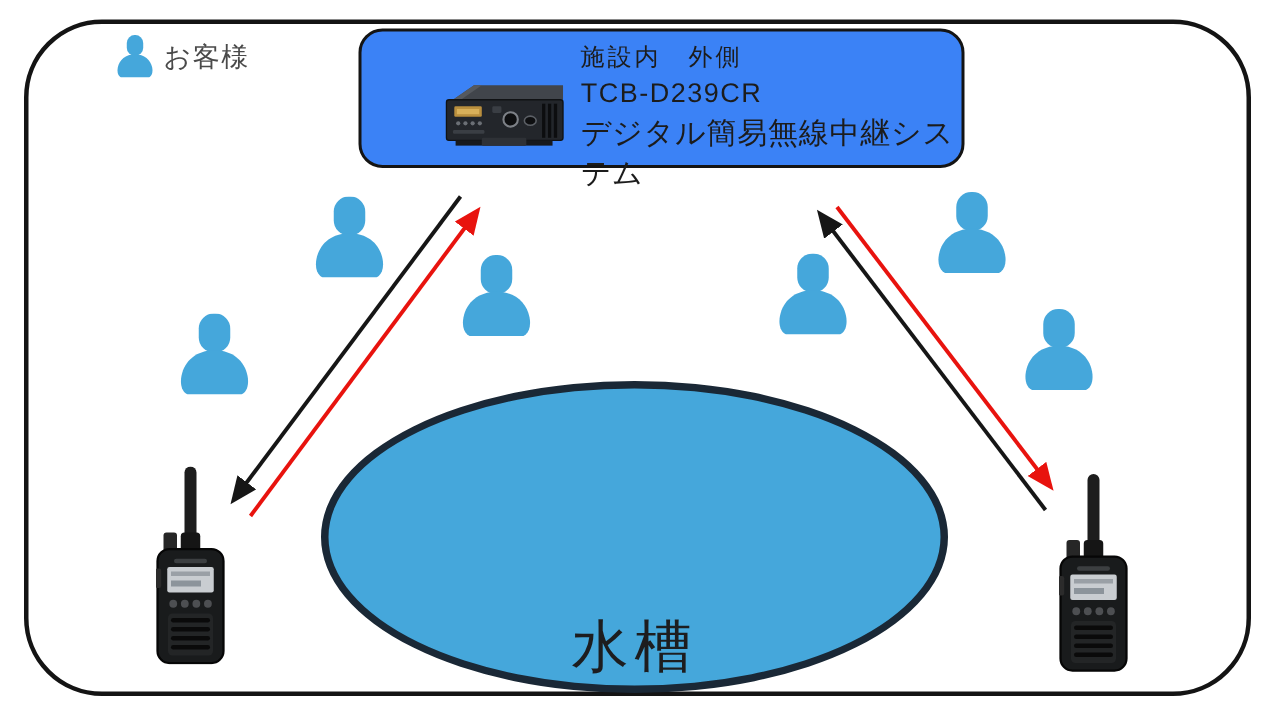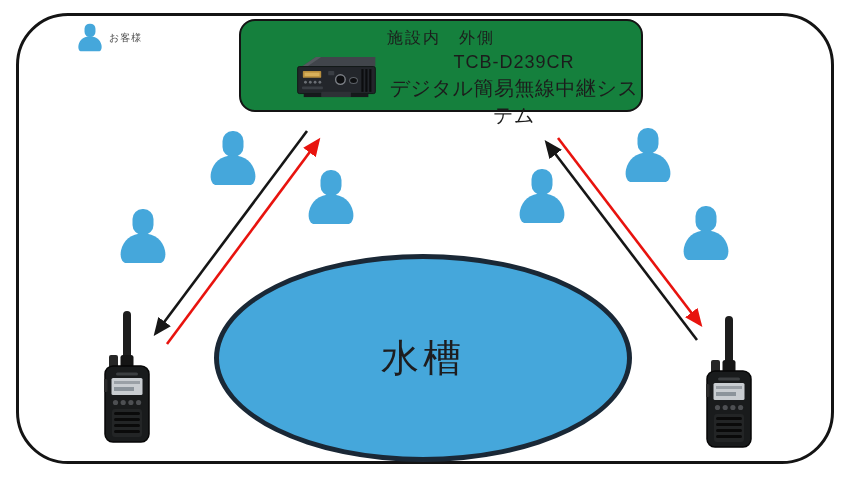--- a/index.html
+++ b/index.html
@@ -6,39 +6,39 @@
   body{font-family:"Liberation Sans","DejaVu Sans",sans-serif;}
   .stage{position:relative;width:850px;height:480px;background:#fff;overflow:hidden;}
 
   
   .facility{position:absolute;left:16px;top:13px;width:812px;height:445px;
     border:3px solid var(--outline);border-radius:52px;background:#fff;}
 
   
   .legend{position:absolute;left:78px;top:23px;display:flex;align-items:center;gap:7px;}
   .legend .p-ico{width:24px;height:29px;color:var(--blue);}
-  .legend .lbl{font-size:10px;color:var(--legend-text);letter-spacing:1px;font-family:Liberation Mono, monospace;}
+  .legend .lbl{font-size:18px;color:var(--legend-text);letter-spacing:1px;font-family:Liberation Mono, monospace;}
 
   
   .repeater-box{position:absolute;left:239px;top:19px;width:404px;height:93px;
-    background:#15803d;border:2.5px solid var(--outline);border-radius:16px;box-sizing:border-box;}
+    background:#3b82f6;border:2.5px solid var(--outline);border-radius:16px;box-sizing:border-box;}
   .repeater-box .title{text-align:center;font-size:16px;color:#1c1c1c;padding-top:7px;letter-spacing:2px;}
   .repeater-box .row{display:flex;align-items:flex-start;margin-left:54px;margin-top:1px;gap:10px;}
-  .repeater-box .texts{display:flex;flex-direction:column;margin-top:2px;text-align:center;}
+  .repeater-box .texts{display:flex;flex-direction:column;margin-top:2px;}
   .repeater-box .model{font-size:18px;color:#1c1c1c;letter-spacing:1px;}
   .repeater-box .sysname{font-size:20px;color:#1c1c1c;margin-top:2px;letter-spacing:0.5px;}
 
   
   .person{position:absolute;width:46px;height:54px;color:var(--blue);}
   .person svg,.legend svg{display:block;width:100%;height:100%;}
 
   
   .tank{position:absolute;left:214px;top:254px;width:418px;height:208px;
     background:var(--blue);border:5px solid var(--tank-border);border-radius:50%;
-    box-sizing:border-box;display:flex;align-items:center;justify-content:center;}
+    box-sizing:border-box;display:flex;align-items:flex-end;justify-content:center;}
   .tank .tank-label{font-size:38px;color:var(--tank-text);letter-spacing:4px;}
 
   
   .arrows{position:absolute;left:0;top:0;width:850px;height:480px;pointer-events:none;}
 
   
   .radio{position:absolute;width:46px;height:132px;}
   .radio svg{display:block;width:100%;height:100%;}
 </style>
 </head>

